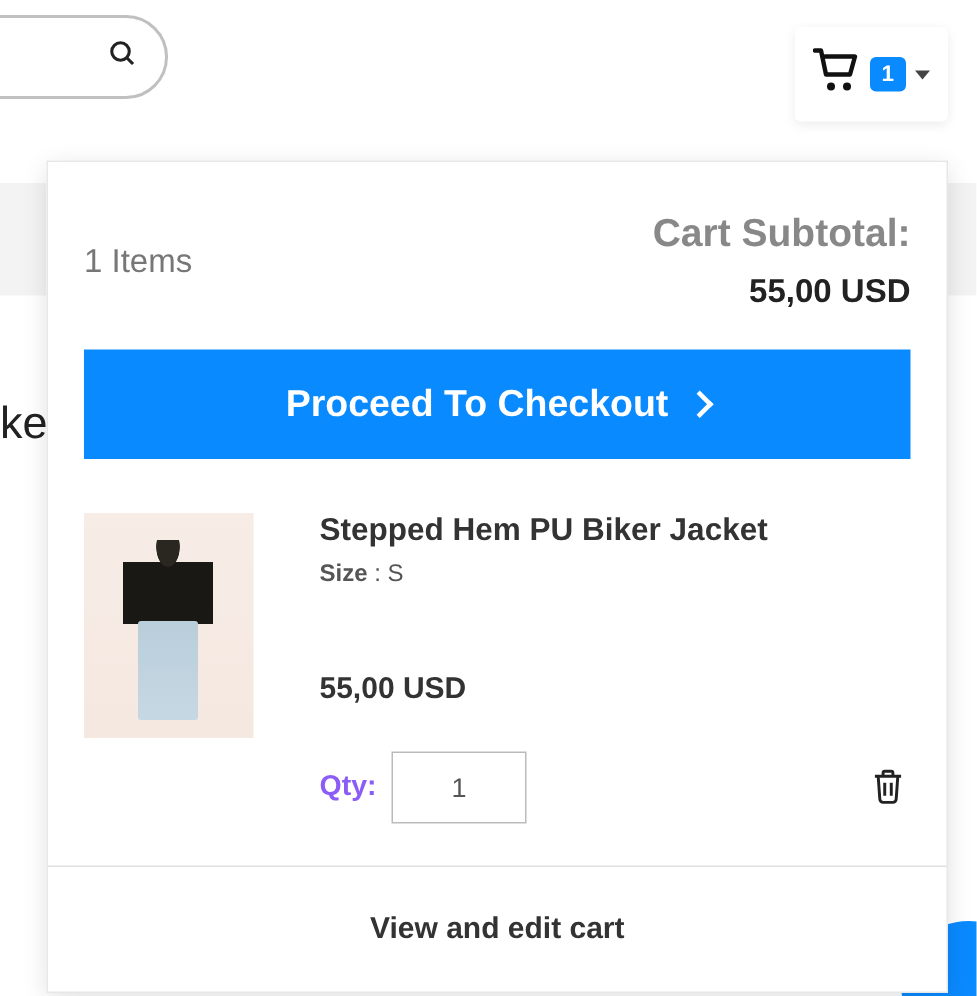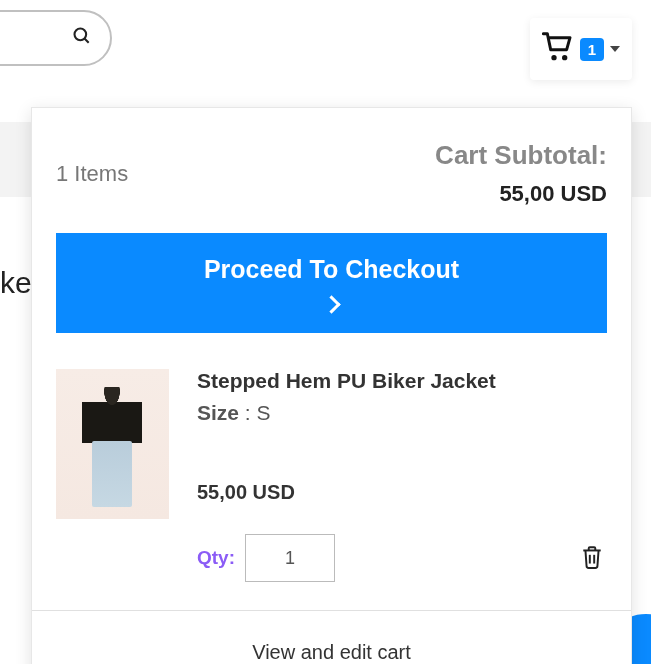--- a/index.html
+++ b/index.html
@@ -120,32 +120,31 @@
       border: none;
       padding: 22px 0;
       font-size: 25px;
       font-weight: bold;
       display: flex;
       align-items: center;
       justify-content: center;
       gap: 14px;
       cursor: pointer;
       margin-bottom: 36px;
-      flex-direction: column;
     }
     .checkout-chevron {
       border: solid #fff;
       border-width: 0 3px 3px 0;
       display: inline-block;
       padding: 5px;
       transform: rotate(-45deg);
     }
     .cart-item {
       display: flex;
-      gap: 28px;
+      gap: 44px;
       padding-bottom: 28px;
     }
     .item-image {
       width: 113px;
       height: 150px;
       background: linear-gradient(180deg, #f7ece6 0%, #f5e8e1 100%);
       position: relative;
       flex-shrink: 0;
     }
     .item-image::before {
@@ -174,21 +173,21 @@
       display: flex;
       flex-direction: column;
     }
     .item-name {
       font-size: 21px;
       font-weight: bold;
       color: #333;
       margin-bottom: 8px;
     }
     .item-size {
-      font-size: 21px;
+      font-size: 16px;
       color: #555;
       margin-bottom: 56px;
     }
     .item-size-label {
       font-weight: bold;
     }
     .item-price {
       font-size: 20px;
       font-weight: bold;
       color: #333;
@@ -221,20 +220,21 @@
       background: none;
       border: none;
       cursor: pointer;
       padding: 4px;
     }
     .cart-footer {
       border-top: 1px solid #e0e0e0;
       margin: 0 -24px;
       padding: 30px 0;
       text-align: center;
+      font-weight: bold;
     }
     .view-edit-link {
       font-size: 20px;
       color: #333;
       text-decoration: none;
     }
     .blue-blob {
       position: absolute;
       bottom: -40px;
       right: -40px;

